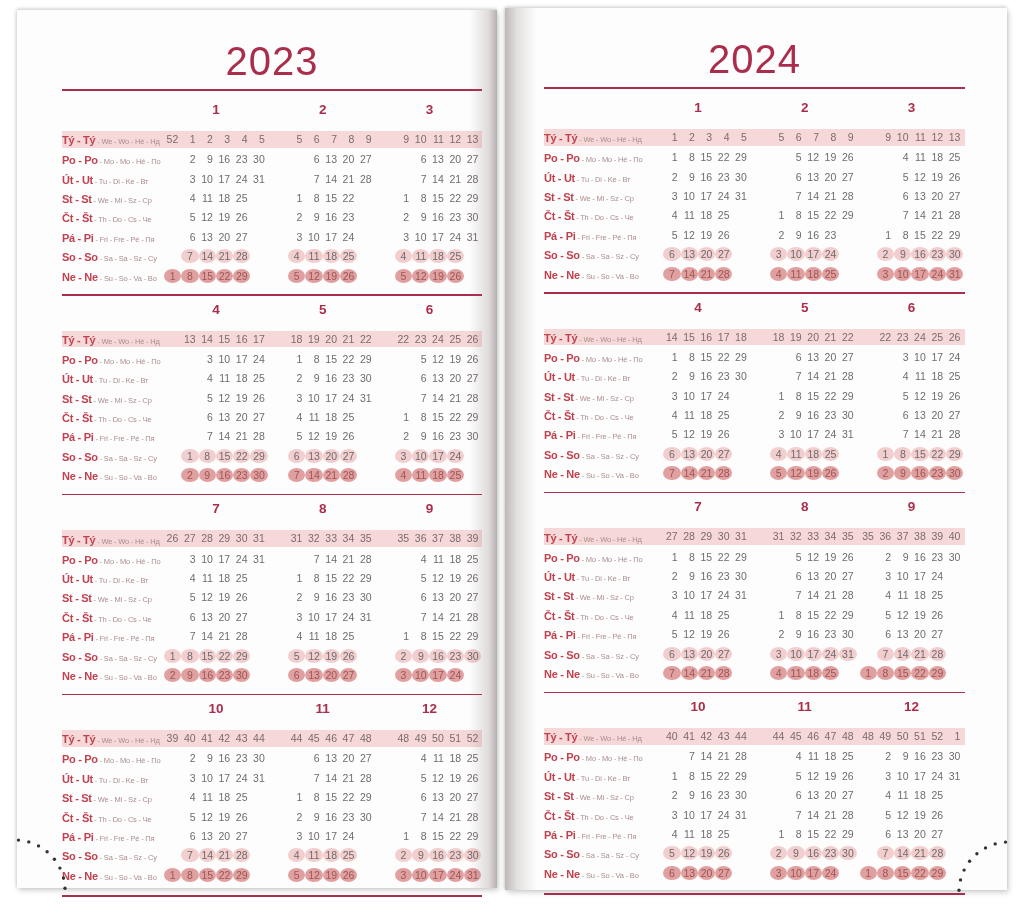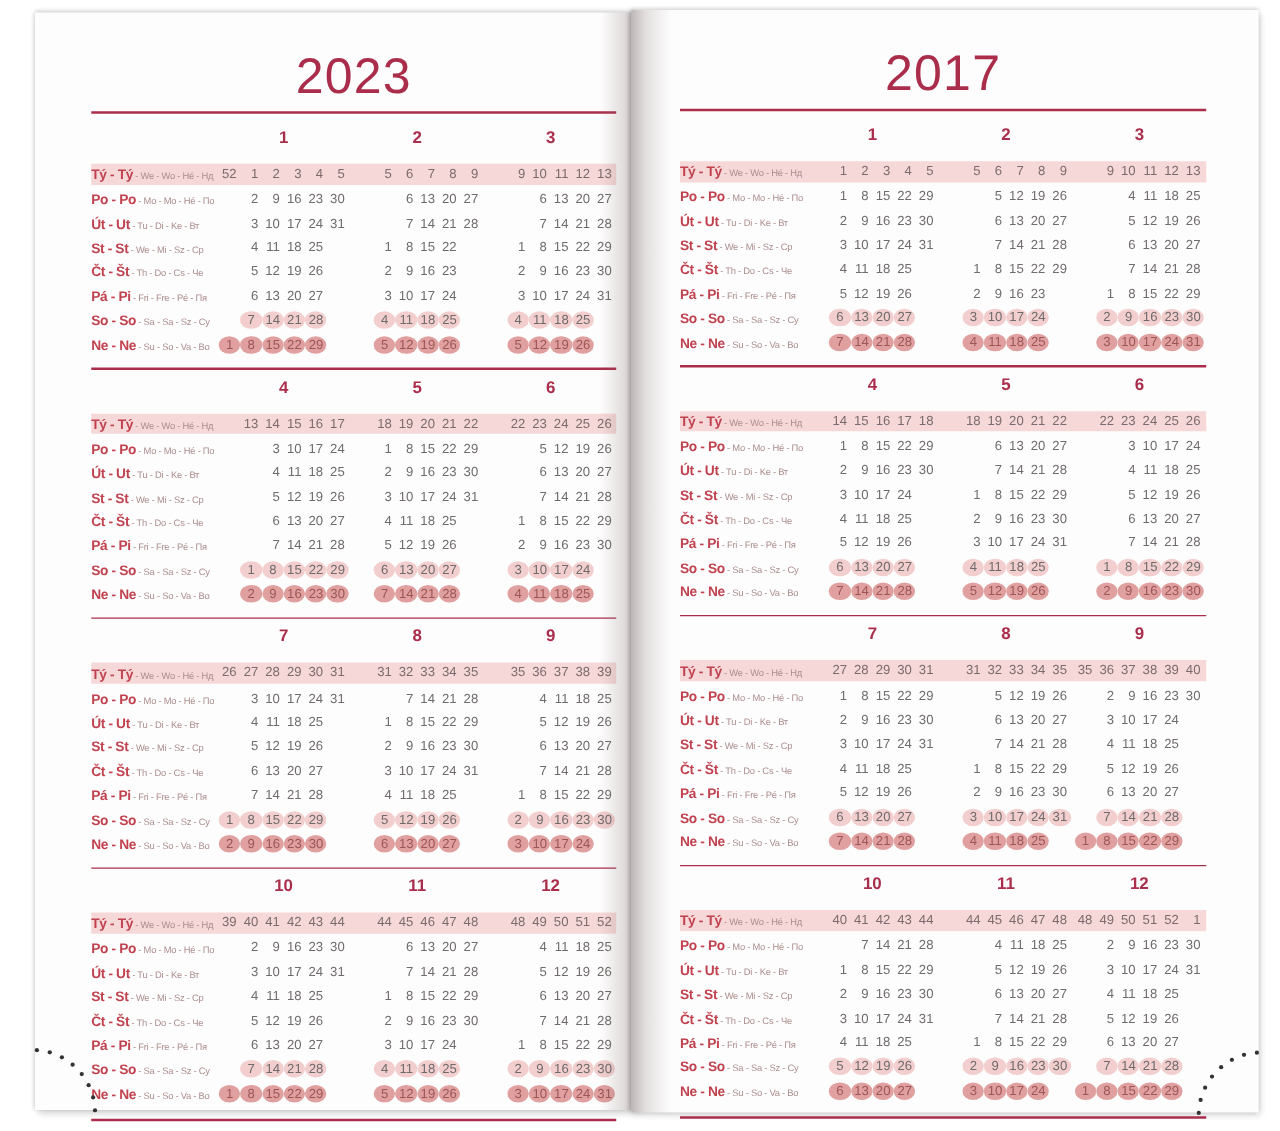--- a/index.html
+++ b/index.html
@@ -1,20 +1,20 @@
 <!DOCTYPE html>
 <html style="--accent: #aa2e4c; --label_red: #c0424f; --label_small: #ab8d8e; --band_bg: #f6d8d8; --sat_bg: #f2cece; --sun_bg: #e1a0a0; --date_text: #6f6b6b; --week_text: #7b6b6c; --sun_text: #9c5656; --dot: #333333;"><head>
 <meta charset="utf-8">
 <style>
   html,body{margin:0;padding:0;background:#ffffff;}
   .scene{position:relative;width:1024px;height:905px;background:#fff;overflow:hidden;
          font-family:"Liberation Sans",sans-serif;}
   .page{position:absolute;background:#fefdfd;
         box-shadow:0 -2px 3px rgba(0,0,0,.12), -2px 0 3px rgba(0,0,0,.08), 2px 3px 5px rgba(0,0,0,.16);}
-  .page-left{left:28px;top:10px;width:480px;height:878px;padding:0 15px 0 45px;box-sizing:border-box;}
+  .page-left{left:17px;top:10px;width:480px;height:878px;padding:0 15px 0 45px;box-sizing:border-box;}
   .page-right{left:505px;top:8px;width:502px;height:882px;padding:0 42px 0 39px;box-sizing:border-box;}
   .page-left::after{content:"";position:absolute;top:0;right:0;bottom:0;width:28px;pointer-events:none;
         background:linear-gradient(to right,rgba(115,98,98,0) 0%,rgba(115,98,98,.22) 70%,rgba(88,70,70,.42) 100%);}
   .page-right::before{content:"";position:absolute;top:0;left:0;bottom:0;width:32px;pointer-events:none;
         background:linear-gradient(to left,rgba(115,98,98,0) 0%,rgba(115,98,98,.20) 65%,rgba(88,70,70,.38) 100%);}
   h1.year{margin:30px 0 7px;font-size:40px;font-weight:400;letter-spacing:1px;
         color:var(--accent);text-align:center;line-height:1.05;}
   .title-rule{height:2px;background:var(--accent);margin:0 0 10px 0;}
   .q-rule{height:1.5px;background:var(--accent);margin:9px 0 5px 0;}
   .q-rule.final{margin-top:11px;}
@@ -958,21 +958,21 @@
           <circle cx="32.1" cy="31.7" r="1.7"></circle>
         <circle cx="39.4" cy="39.2" r="1.7"></circle>
           <circle cx="44.9" cy="48.1" r="1.7"></circle>
         <circle cx="48.5" cy="57.9" r="1.7"></circle>
           <circle cx="50.0" cy="68.3" r="1.7"></circle>
       </g>
     </svg>
   </div>
 
   <div class="page page-right">
-    <h1 class="year">2017</h1>
+    <h1 class="year">2024</h1>
     <div class="title-rule"></div>
     <div>
         <div class="quarter">
           <div class="month-headers">
             <div class="mh-spacer"></div>
             <div class="month-num">1</div>
             <div class="month-num">2</div>
             <div class="month-num">3</div>
           </div>
           <div class="cal-row band">

